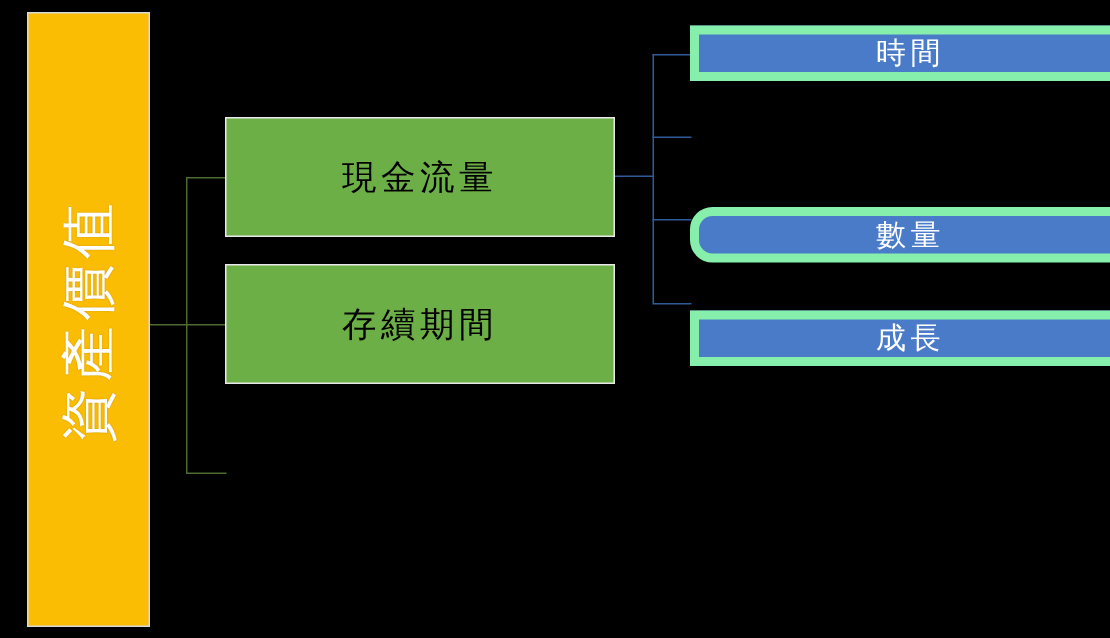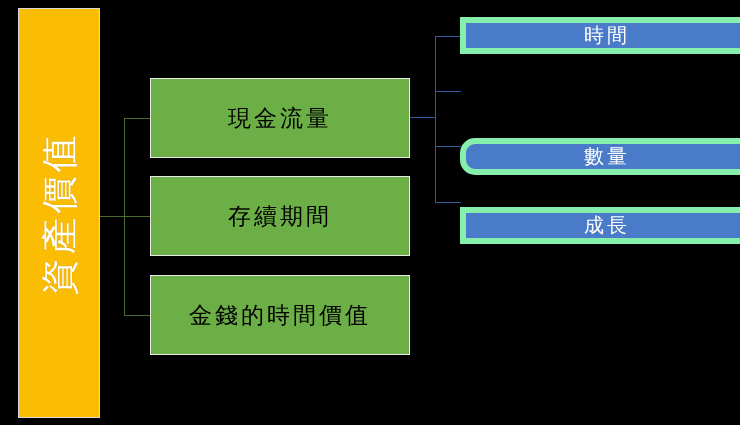--- a/index.html
+++ b/index.html
@@ -133,23 +133,20 @@
   <div class="conn conn-b b-br2"></div>
   <div class="conn conn-b b-br3"></div>
   <div class="conn conn-b b-br4"></div>
 
   <div class="l2-node l2-1">
     <span>現金流量</span>
   </div>
   <div class="l2-node l2-2">
     <span>存續期間</span>
   </div>
-  <div class="l2-node l2-3">
-    <span>金錢的時間價值</span>
-  </div>
 
   <div class="l3-node l3-1">
     <span>時間</span>
   </div>
   <div class="l3-node l3-3">
     <span>數量</span>
   </div>
   <div class="l3-node l3-4">
     <span>成長</span>
   </div>

